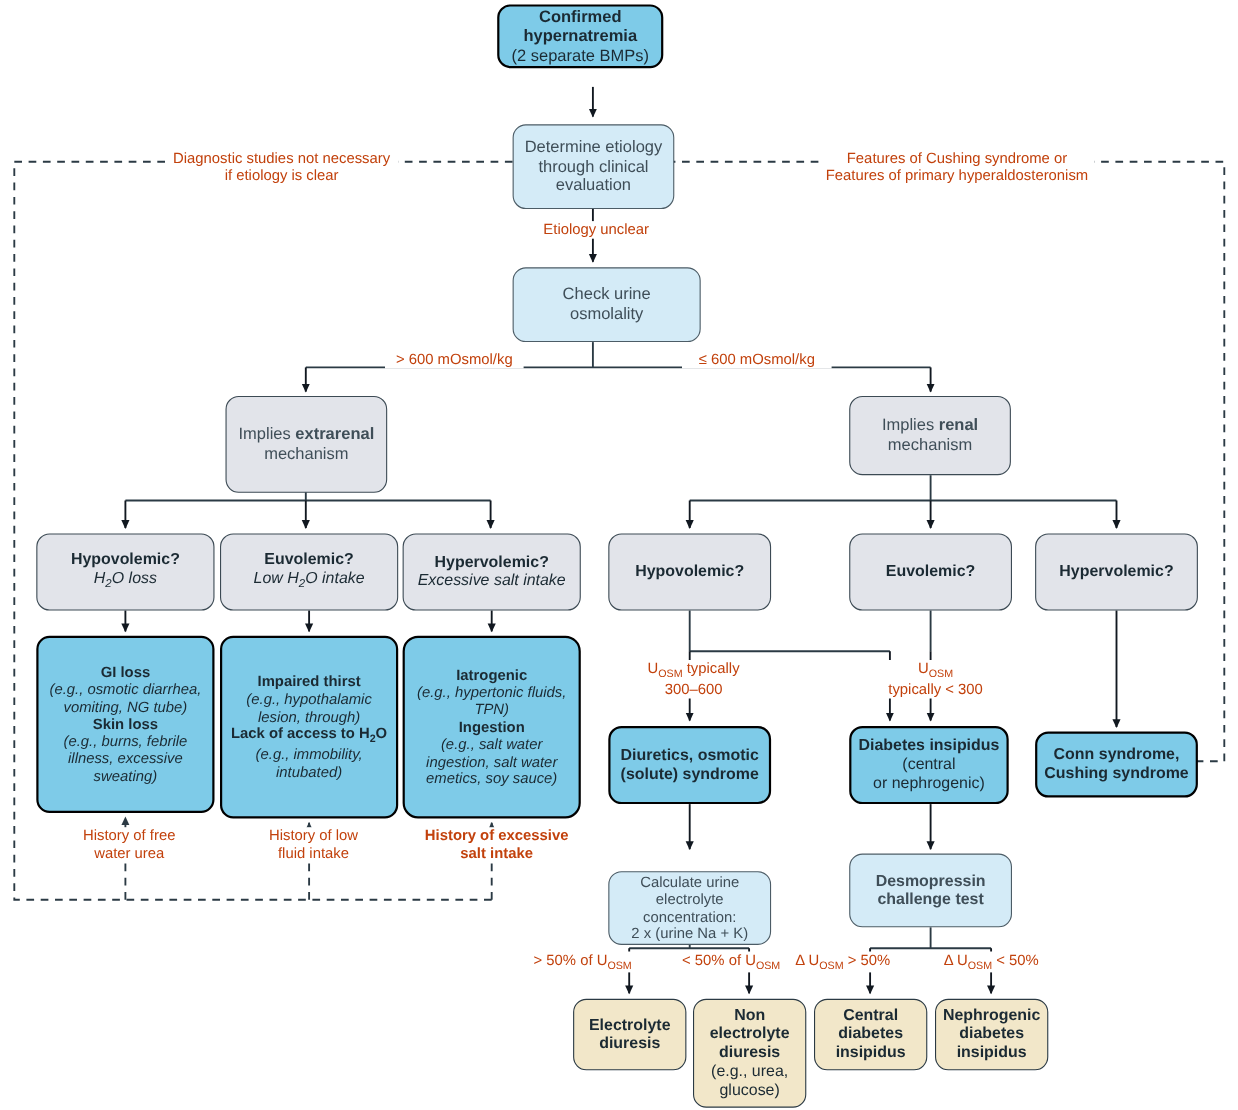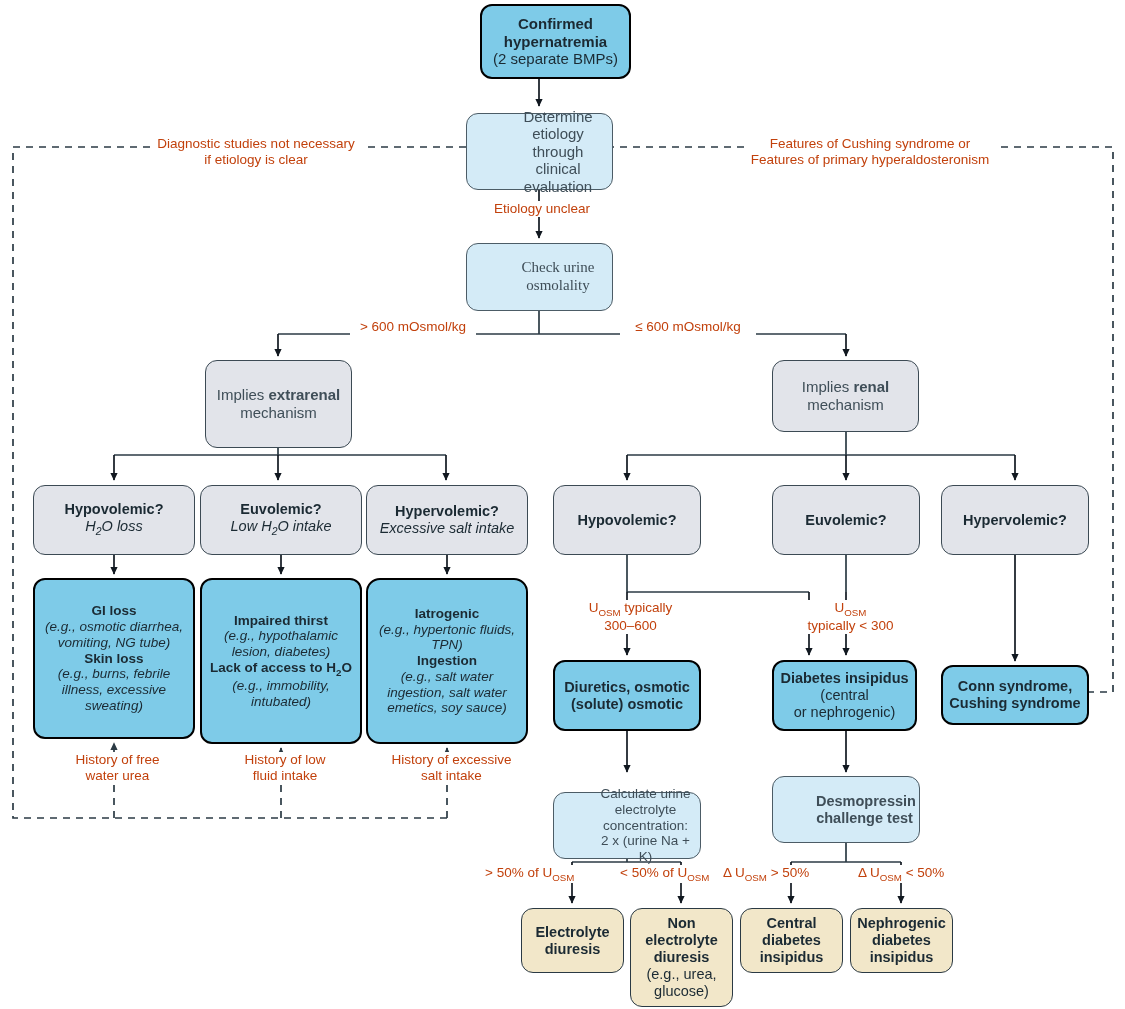--- a/index.html
+++ b/index.html
@@ -8,21 +8,21 @@
   #stage{position:absolute;left:0;top:0;width:1125px;height:1009px;}
   svg.lines{position:absolute;left:0;top:0;width:1125px;height:1009px;pointer-events:none;}
 
   .node{position:absolute;box-sizing:border-box;display:flex;align-items:center;
         justify-content:center;text-align:center;border-radius:12px;
         border:1.6px solid #2b3a44;line-height:1.17;padding:4px 6px;}
   .node .txt{width:100%;}
 
   
   .f-blue   {background:#7ecbe8;border:2.4px solid #000000;}
-  .f-ltblue {background:#d4ebf7;border:1.6px solid #4c5c66;padding-left:43px;}
+  .f-ltblue {background:#d4ebf7;border:1.6px solid #4c5c66;}
   .f-gray   {background:#e2e4ea;border:1.6px solid #3c4a54;}
   .f-tan    {background:#f2e7c9;border:1.6px solid #2b3a44;}
 
   .fs13{font-size:13.5px;}
   .fs14{font-size:14.5px;}
   .fs15{font-size:15px;}
   .b{font-weight:bold;}
   .i{font-style:italic;}
   .muted{color:#3f4e58;}
 
@@ -103,37 +103,37 @@
 
       <path d="M607,147 L757,147"></path>
       <path d="M975,147 L1113,147 L1113,692 L1070,692" marker-end="url(#ahd)"></path>
 
       <path d="M114,818 L114,743" marker-end="url(#ahd)"></path>
       <path d="M281,818 L281,748" marker-end="url(#ahd)"></path>
       <path d="M447,818 L447,748" marker-end="url(#ahd)"></path>
     </g>
   </svg>
 
-  <div class="node f-blue fs15" style="left:480px;top:4px;width:151px;height:75px;">
+  <div class="node f-blue fs15" style="left:452px;top:4px;width:151px;height:58px;">
     <div class="txt">
       <div class="b">Confirmed</div>
       <div class="b">hypernatremia</div>
       <div>(2 separate BMPs)</div>
     </div>
   </div>
 
   <div class="node f-ltblue fs15 muted" style="left:466px;top:113px;width:147px;height:77px;">
     <div class="txt">
       <div>Determine etiology</div>
       <div>through clinical</div>
       <div>evaluation</div>
     </div>
   </div>
 
-  <div class="node f-ltblue fs15 muted" style="left:466px;top:243px;width:147px;height:68px;font-family:Liberation Serif, serif;">
+  <div class="node f-ltblue fs15 muted" style="left:466px;top:243px;width:171px;height:68px;">
     <div class="txt">
       <div>Check urine</div>
       <div>osmolality</div>
     </div>
   </div>
 
   <div class="node f-gray fs15 muted" style="left:205px;top:360px;width:147px;height:88px;">
     <div class="txt">
       <div>
         <span>Implies </span><span class="b">extrarenal</span>
@@ -177,21 +177,21 @@
       <div class="b">GI loss</div>
       <div class="i">(e.g., osmotic diarrhea, vomiting, NG tube)</div>
       <div class="b">Skin loss</div>
       <div class="i">(e.g., burns, febrile illness, excessive sweating)</div>
     </div>
   </div>
 
   <div class="node f-blue fs13" style="left:200px;top:578px;width:162px;height:166px;">
     <div class="txt">
       <div class="b">Impaired thirst</div>
-      <div class="i">(e.g., hypothalamic lesion, diabetes)</div>
+      <div class="i">(e.g., hypothalamic lesion, through)</div>
       <div class="b"><span>Lack of access to H</span><sub>2</sub><span>O</span></div>
       <div class="i">(e.g., immobility, intubated)</div>
     </div>
   </div>
 
   <div class="node f-blue fs13" style="left:366px;top:578px;width:162px;height:166px;border-radius:14px;">
     <div class="txt">
       <div class="b">Iatrogenic</div>
       <div class="i">(e.g., hypertonic fluids, TPN)</div>
       <div class="b">Ingestion</div>
@@ -207,21 +207,21 @@
     <div class="txt b">Euvolemic?</div>
   </div>
 
   <div class="node f-gray fs14" style="left:941px;top:485px;width:148px;height:70px;">
     <div class="txt b">Hypervolemic?</div>
   </div>
 
   <div class="node f-blue fs14" style="left:553px;top:660px;width:148px;height:71px;">
     <div class="txt b">
       <div>Diuretics, osmotic</div>
-      <div>(solute) osmotic</div>
+      <div>(solute) syndrome</div>
     </div>
   </div>
 
   <div class="node f-blue fs14" style="left:772px;top:660px;width:145px;height:71px;">
     <div class="txt">
       <div class="b">Diabetes insipidus</div>
       <div>(central</div>
       <div>or nephrogenic)</div>
     </div>
   </div>
@@ -311,21 +311,21 @@
   <div class="lbl" style="left:52px;top:752px;width:125px;">
     <div>History of free</div>
     <div>water urea</div>
   </div>
 
   <div class="lbl" style="left:222px;top:752px;width:120px;">
     <div>History of low</div>
     <div>fluid intake</div>
   </div>
 
-  <div class="lbl" style="left:377px;top:752px;width:143px;">
+  <div class="lbl" style="left:377px;top:752px;width:143px;font-weight:bold;">
     <div>History of excessive</div>
     <div>salt intake</div>
   </div>
 
   <div class="lbl" style="left:482px;top:865px;">
     <span>&gt; 50% of U</span><sub>OSM</sub>
   </div>
 
   <div class="lbl" style="left:617px;top:865px;">
     <span>&lt; 50% of U</span><sub>OSM</sub>

